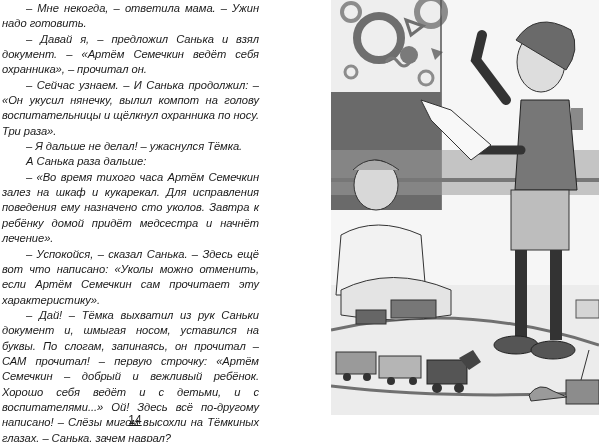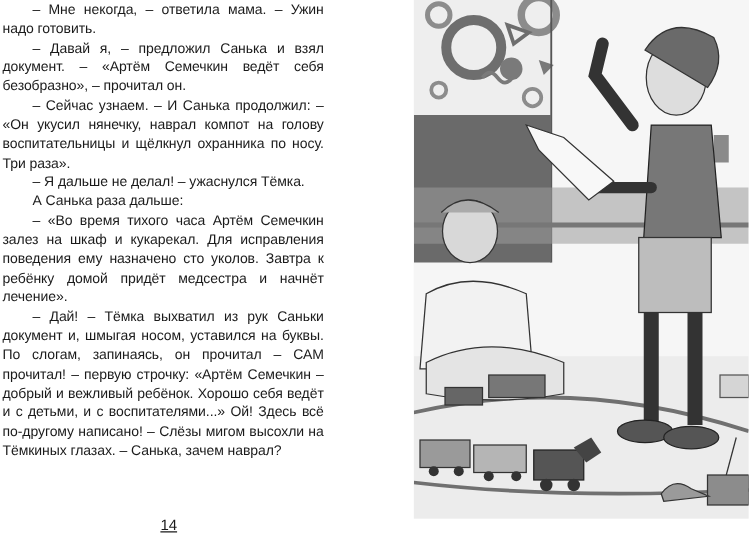--- a/index.html
+++ b/index.html
@@ -2,38 +2,39 @@
 <html><head>
 <meta charset="utf-8">
 <style>
   html, body { margin: 0; padding: 0; background: #ffffff; }
   body { width: 600px; height: 442px; position: relative; overflow: hidden;
          font-family: "Liberation Sans", sans-serif; color: #1a1a1a; }
 
   .text-column { position: absolute; left: 2px; top: 1px; width: 257px; }
   .para { margin: 0; font-size: 11.2px; line-height: 15.35px;
           text-align: justify; text-indent: 24px; hyphens: manual;
-          letter-spacing: -0.05px; }
+          letter-spacing: -0.05px; font-style: italic; }
   .page-number { position: absolute; left: 120px; top: 413px; width: 30px;
                  text-align: center; font-size: 12px; text-decoration: underline; }
 
   .illustration { position: absolute; left: 331px; top: 0; width: 268px; height: 415px;
                   overflow: hidden; background: #f4f4f4; }
   .illustration svg { display: block; }
 </style>
 </head>
 <body>
 
 <div class="text-column">
   <p class="para">– Мне некогда, – ответила мама. – Ужин надо готовить.</p>
-  <p class="para">– Давай я, – предложил Санька и взял документ. – «Артём Семечкин ведёт себя безобразно», – прочитал он.</p>
-  <p class="para">– Сейчас узнаем. – И Санька продолжил: – «Он укусил нянечку, наврал компот на голову воспитательницы и щёлкнул охранника по носу. Три раза».</p>
+  <p class="para">– Давай я, – предложил Санька и взял документ. – «Артём Семечкин ведёт себя охранника», – прочитал он.</p>
+  <p class="para">– Сейчас узнаем. – И Санька продолжил: – «Он укусил нянечку, вылил компот на голову воспитательницы и щёлкнул охранника по носу. Три раза».</p>
   <p class="para">– Я дальше не делал! – ужаснулся Тёмка.</p>
   <p class="para">А Санька раза дальше:</p>
   <p class="para">– «Во время тихого часа Артём Семечкин залез на шкаф и кукарекал. Для исправления поведения ему назначено сто уколов. Завтра к ребёнку домой придёт медсестра и начнёт лечение».</p>
+  <p class="para">– Успокойся, – сказал Санька. – Здесь ещё вот что написано: «Уколы можно отменить, если Артём Семечкин сам прочитает эту характеристику».</p>
   <p class="para">– Дай! – Тёмка выхватил из рук Саньки документ и, шмыгая носом, уставился на буквы. По слогам, запинаясь, он прочитал – САМ прочитал! – первую строчку: «Артём Семечкин – добрый и вежливый ребёнок. Хорошо себя ведёт и с детьми, и с воспитателями...» Ой! Здесь всё по-другому написано! – Слёзы мигом высохли на Тёмкиных глазах. – Санька, зачем наврал?</p>
 
 </div>
 
 <div class="page-number">14</div>
 
 <div class="illustration">
   <svg width="268" height="415" viewBox="0 0 268 415" xmlns="http://www.w3.org/2000/svg">
 
     <rect x="0" y="0" width="268" height="415" fill="#f6f6f6"></rect>

